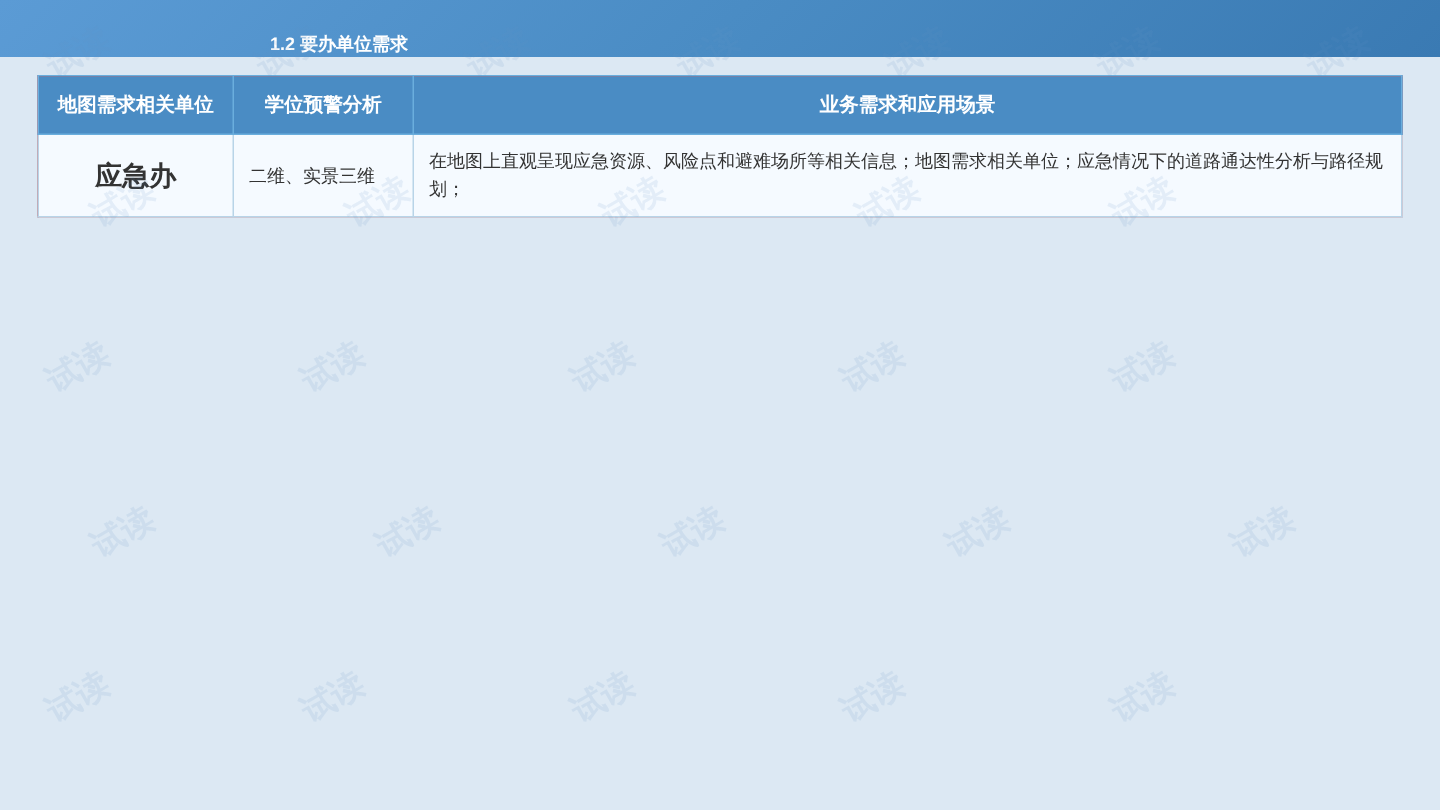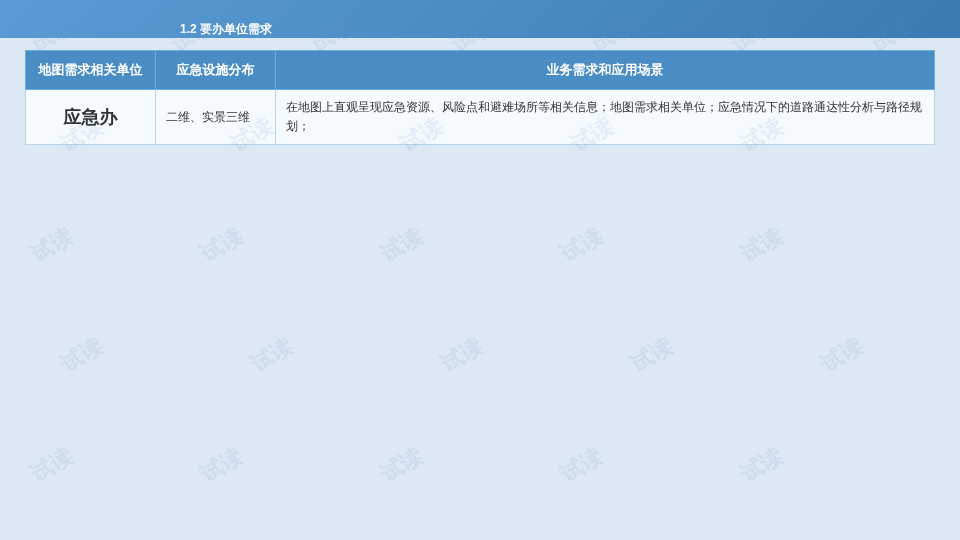--- a/index.html
+++ b/index.html
@@ -150,21 +150,21 @@
 
   <div class="top-header">
     <span class="header-title">1.2 要办单位需求</span>
   </div>
 
   <div class="main-content">
     <table class="data-table">
       <thead>
         <tr>
           <th>地图需求相关单位</th>
-          <th>应急设施分布</th>
+          <th>学位预警分析</th>
           <th>业务需求和应用场景</th>
         </tr>
       </thead>
       <tbody id="table-body">
       <tr>
             <td class="col-unit">应急办</td>
             <td class="col-type">二维、实景三维</td>
             <td class="col-desc">在地图上直观呈现应急资源、风险点和避难场所等相关信息；地图需求相关单位；应急情况下的道路通达性分析与路径规划；</td>
           </tr>
         </tbody>

